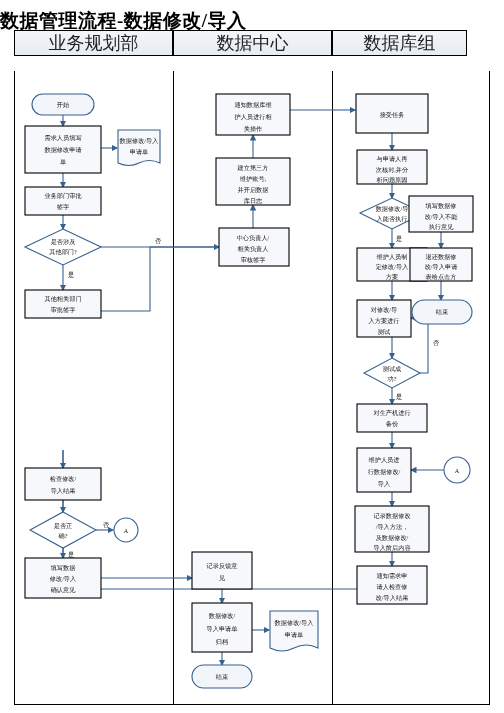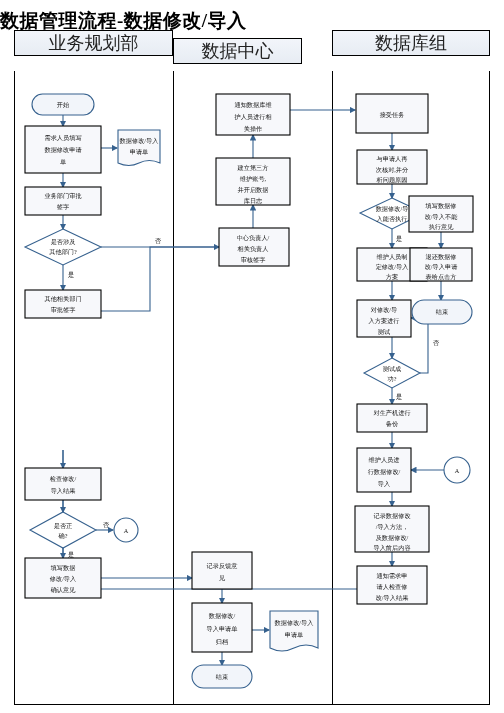--- a/index.html
+++ b/index.html
@@ -37,24 +37,24 @@
 </head>
 <body>
 
 <div id="page">
 
   <div id="title">数据管理流程-数据修改/导入</div>
 
   <div class="lane-head" style="left:14px;width:159px;">
     <span>业务规划部</span>
   </div>
-  <div class="lane-head" style="left:173px;width:129px;margin-top:8px;">
+  <div class="lane-head" style="left:173px;width:159px;">
     <span>数据中心</span>
   </div>
-  <div class="lane-head" style="left:332px;width:158px;text-align:right;">
+  <div class="lane-head" style="left:332px;width:135px;text-align:right;">
     <span>数据库组</span>
   </div>
 
   <div id="lane-body"></div>
   <div class="lane-div" style="left:173px;"></div>
   <div class="lane-div" style="left:332px;"></div>
 
   <svg viewBox="0 0 504 713">
     <defs>
       <marker id="ar" markerWidth="6" markerHeight="6" refX="5" refY="3" orient="auto">

